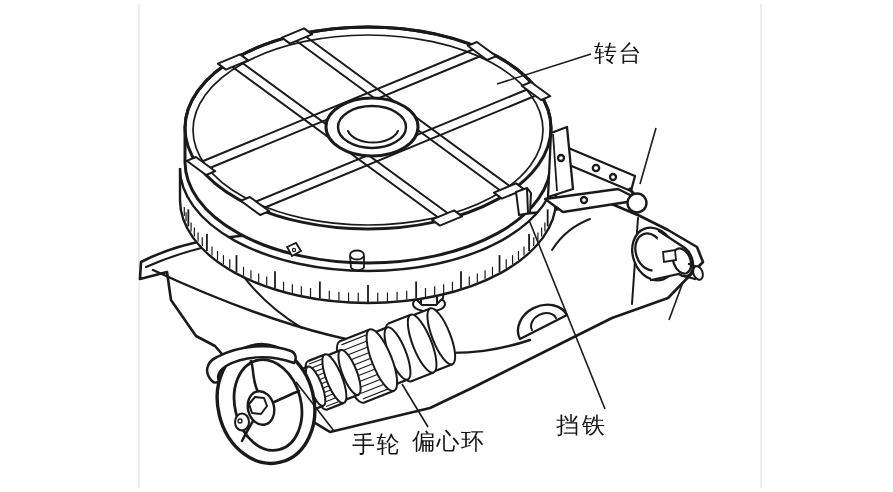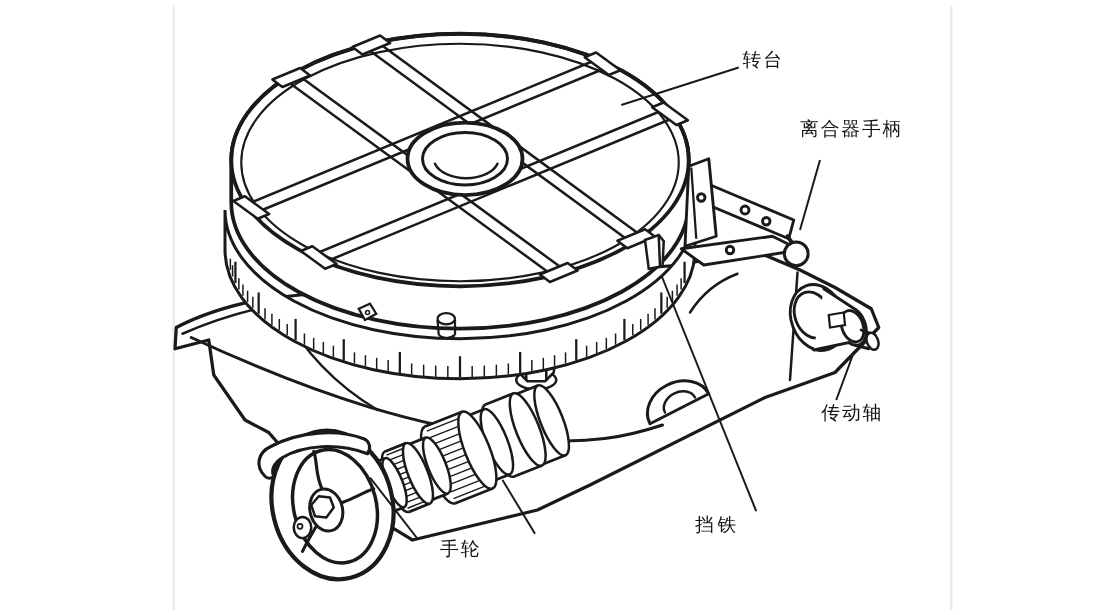--- a/index.html
+++ b/index.html
@@ -1,19 +1,19 @@
 <!DOCTYPE html>
 <html><head>
 <meta charset="utf-8">
 <style>
   html,body{margin:0;padding:0;background:#fff;}
   #stage{position:relative;width:893px;height:492px;background:#ffffff;overflow:hidden;
          font-family:"Liberation Sans",sans-serif;}
   #drawing{position:absolute;left:0;top:0;}
-  .lbl{position:absolute;font-size:15px;line-height:1.15;color:#141414;
+  .lbl{position:absolute;font-size:23px;line-height:1.15;color:#141414;
        letter-spacing:1.5px;white-space:nowrap;font-family:"Liberation Sans",sans-serif;}
   svg *{vector-effect:none;}
 </style>
 </head>
 <body>
 
 <div id="stage">
 <svg id="drawing" width="893" height="492" viewBox="0 0 893 492">
 
   <g stroke="#ecebe8" stroke-width="2">
@@ -266,17 +266,16 @@
     <line x1="497" y1="84" x2="591" y2="54"></line>
     <line x1="656" y1="128" x2="640" y2="184"></line>
     <line x1="683" y1="282" x2="669" y2="320"></line>
     <line x1="529" y1="220" x2="605" y2="409"></line>
     <line x1="296" y1="382" x2="334" y2="431"></line>
     <line x1="402" y1="384" x2="428" y2="427"></line>
   </g>
 </svg>
 
   <div class="lbl" style="left:594px;top:40px">转台</div>
-  <div class="lbl" style="left:640px;top:95px">离合器手柄</div>
-  <div class="lbl" style="left:657px;top:322px">传动轴</div>
   <div class="lbl" style="left:556px;top:412px;letter-spacing:3px">挡铁</div>
   <div class="lbl" style="left:352px;top:431px">手轮</div>
+  <div class="lbl" style="left:412px;top:428px">偏心环</div>
 </div>
 
 </body></html>

